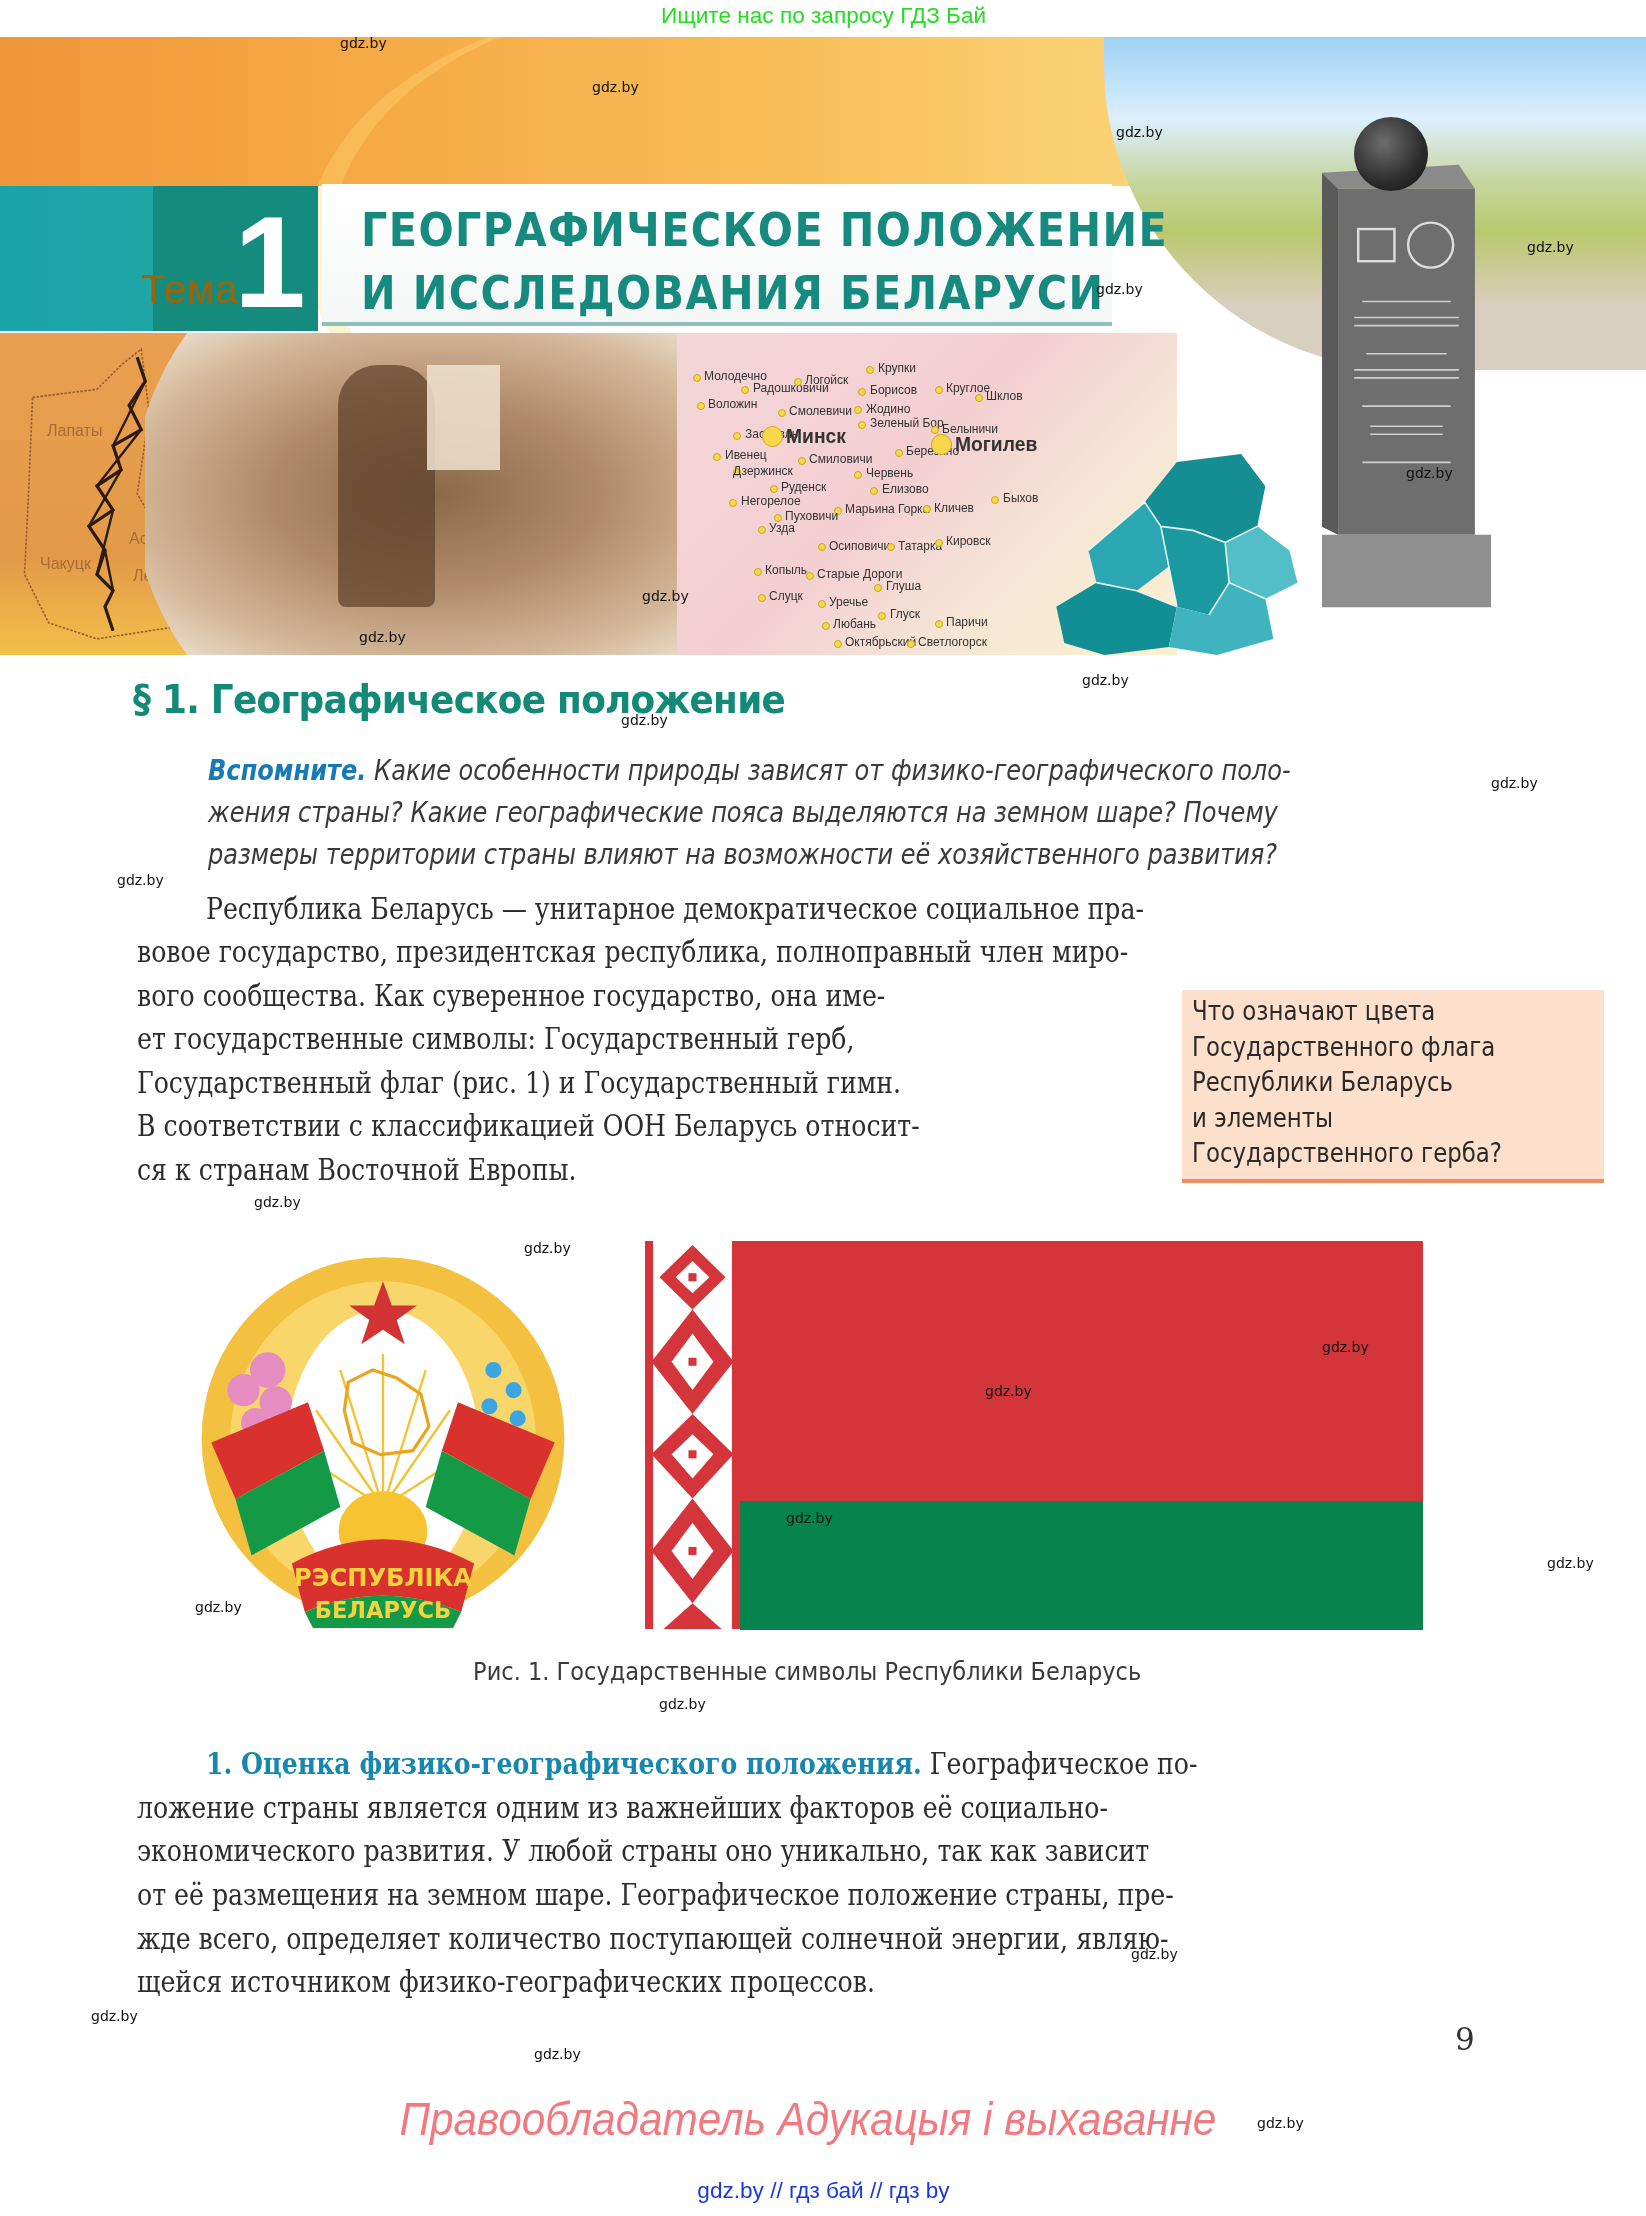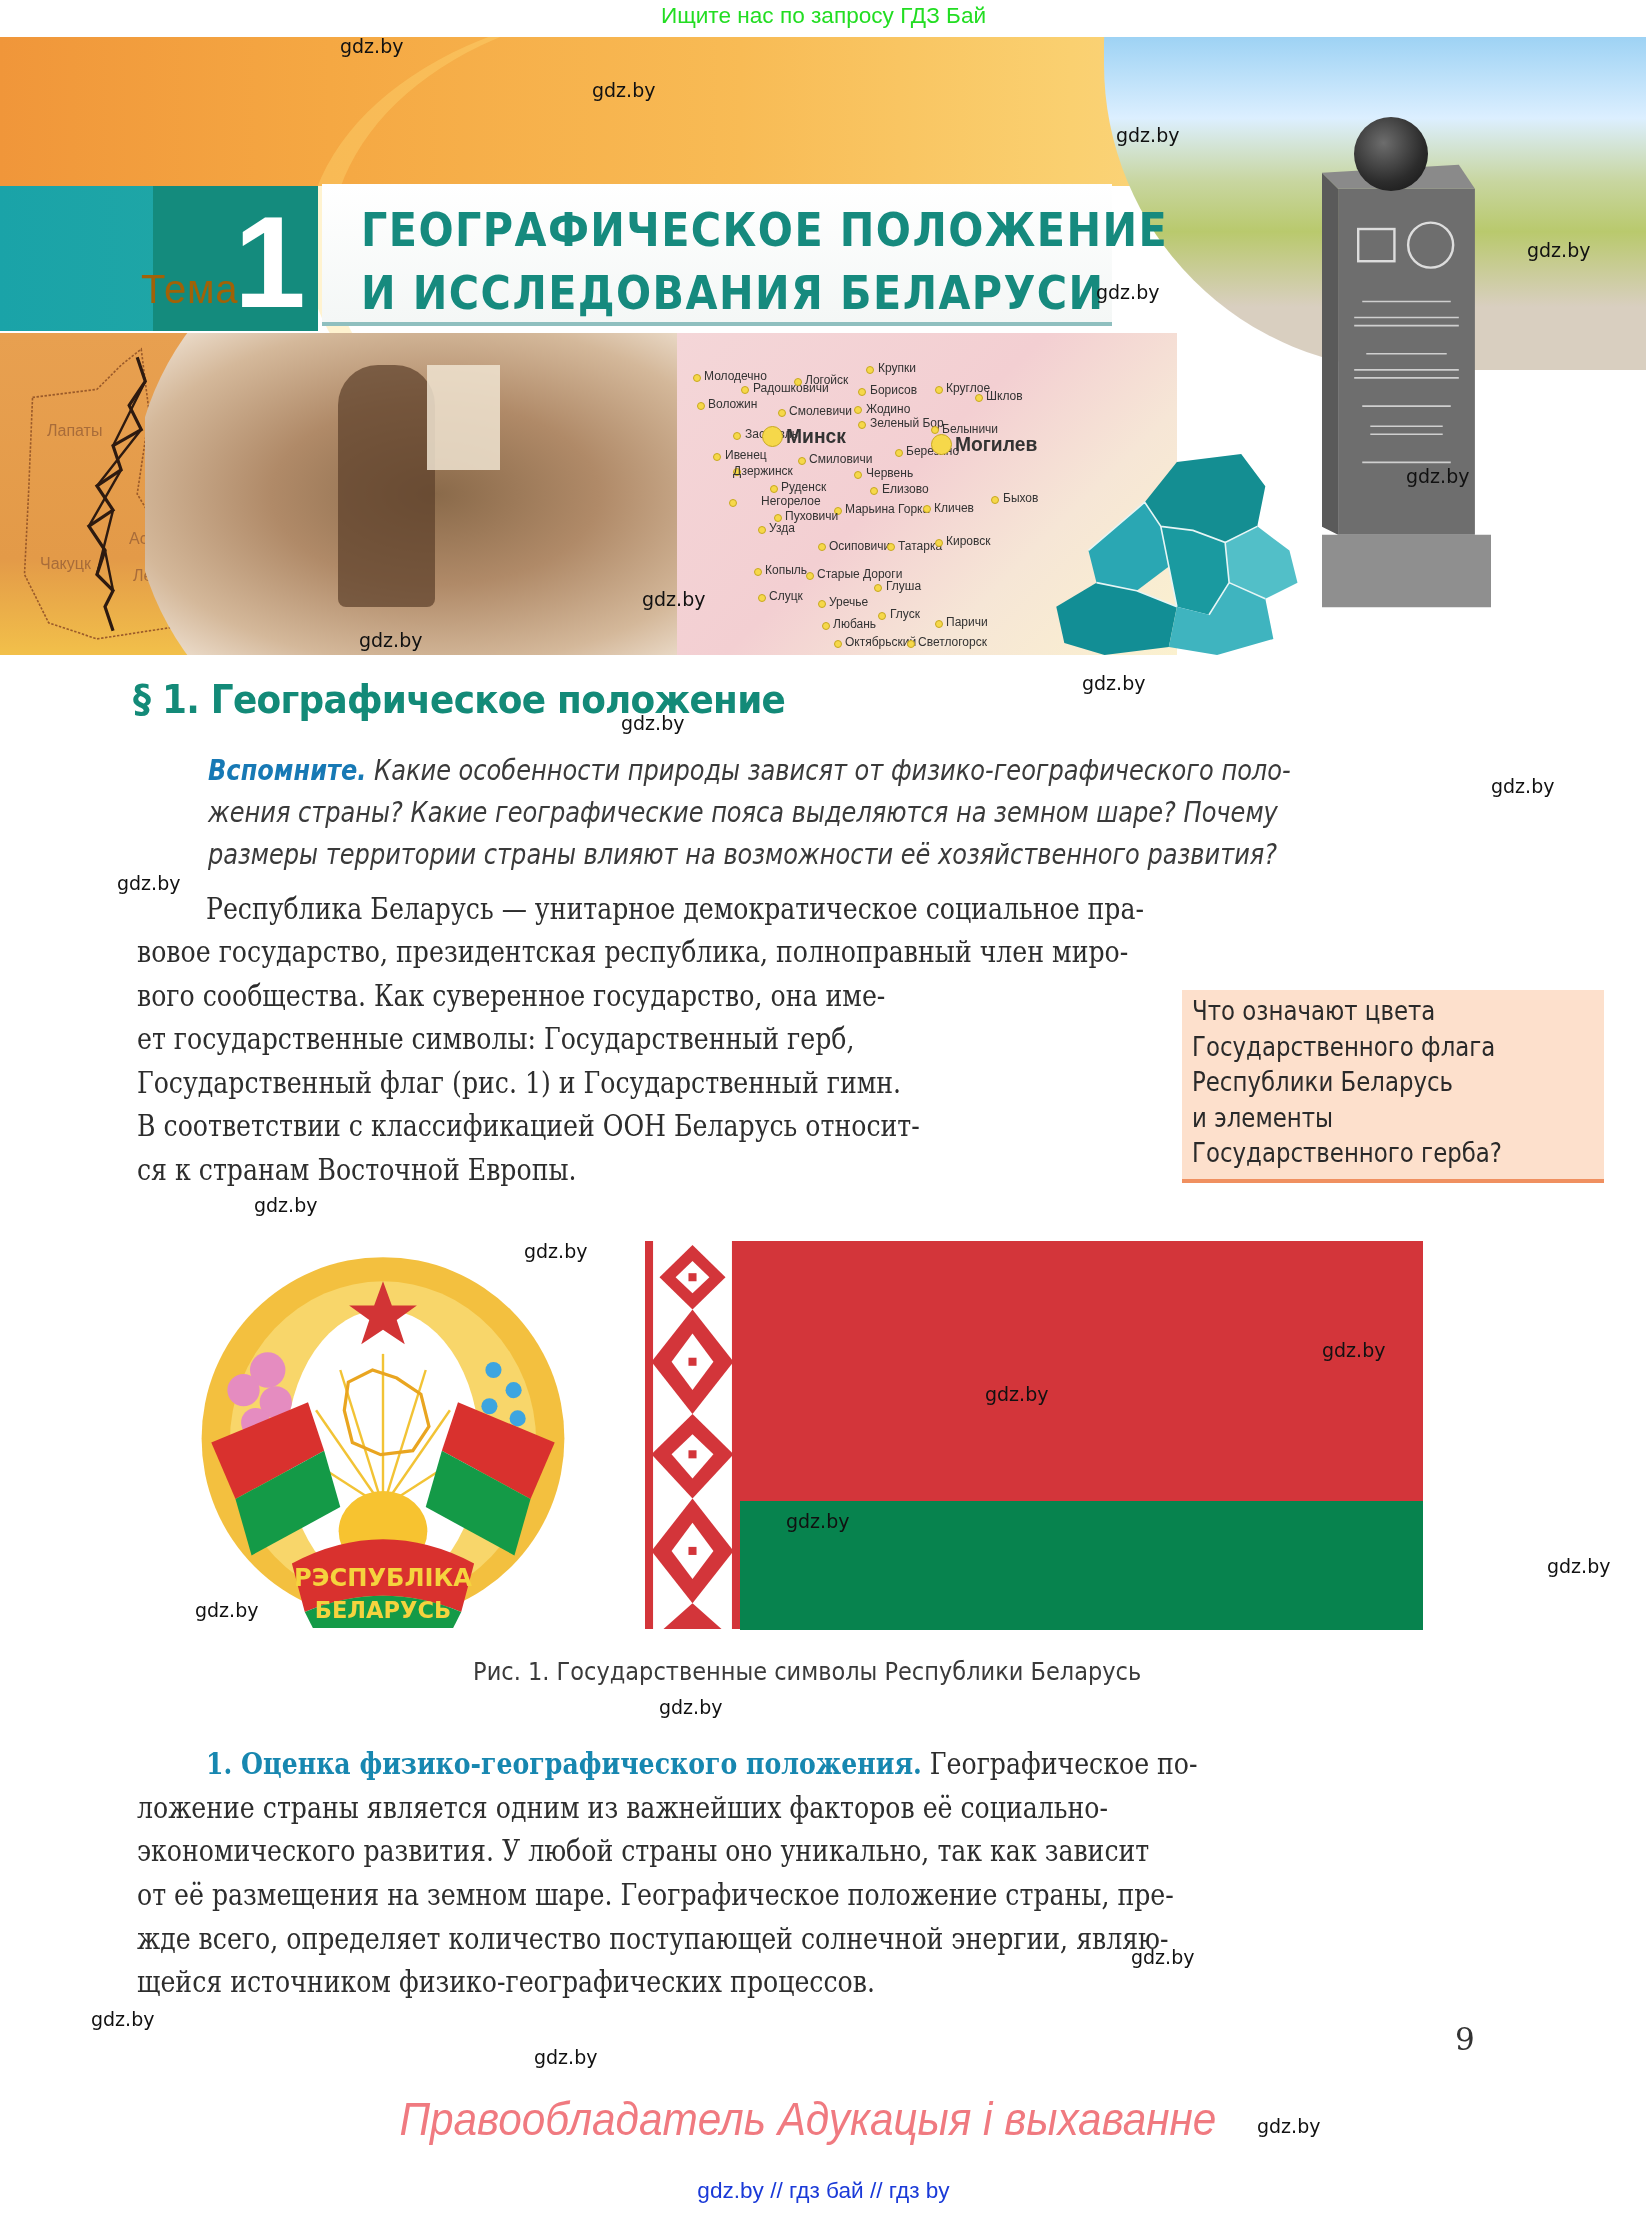--- a/index.html
+++ b/index.html
@@ -50,21 +50,21 @@
   .road-map .dot.big { width: 21px; height: 21px; }
   .sky { position: absolute; left: 1104px; top: -296px; width: 564px; height: 629px;
     background: linear-gradient(180deg, #3aa2e0 0%, #7cc3ee 40%, #dcefff 60%, #c8d6a0 70%, #b9c96d 78%, #d9cfc0 90%);
     border-radius: 306px 0 0 306px; }
   .be-regions { position: absolute; left: 1056px; top: 121px; width: 290px; height: 201px; }
   .monument { position: absolute; left: 1322px; top: -177px; width: 169px; height: 476px; }
   .globe { position: absolute; left: 1354px; top: -216px; width: 74px; height: 74px; border-radius: 50%;
     background: radial-gradient(circle at 40% 35%, #6d6d6d 0%, #2c2c2c 60%, #111 100%); }
 
   
-  .wm { position: absolute; font-family: "DejaVu Sans", sans-serif; font-size: 19px; color: #111; white-space: nowrap; }
+  .wm { position: absolute; font-family: "DejaVu Sans", sans-serif; font-size: 14px; color: #111; white-space: nowrap; }
 
   
   .section-title { position: absolute; left: 133px; top: 677px; font-family: "DejaVu Sans", sans-serif;
     font-size: 39px; font-weight: bold; color: #138a78; letter-spacing: -0.8px; transform: scaleX(0.92); transform-origin: left; white-space: nowrap; }
   .recall { position: absolute; left: 208px; top: 750px; width: 1273px; font-family: "DejaVu Sans", sans-serif;
     font-style: italic; font-size: 28px; line-height: 42px; color: #3a3a3a; transform: scaleX(0.86); transform-origin: left; width: 1483px; }
   .recall .lead { color: #1779b5; font-weight: bold; }
 
   .body-text { position: absolute; font-family: "DejaVu Serif", serif; font-size: 30px; line-height: 44px;
     color: #2d2d2d; white-space: nowrap; transform: scaleX(0.84); transform-origin: left; }
@@ -168,21 +168,21 @@
         <div class="city" style="left: 229px; top: 111px;">Березино</div>
         <div class="dot" style="left: 56px; top: 135px;"></div>
         <div class="city" style="left: 56px; top: 131px; text-align: center;">Дзержинск</div>
         <div class="dot" style="left: 177px; top: 138px;"></div>
         <div class="city" style="left: 189px; top: 133px; text-align: center;">Червень</div>
         <div class="dot" style="left: 93px; top: 152px;"></div>
         <div class="city" style="left: 104px; top: 147px;">Руденск</div>
         <div class="dot" style="left: 193px; top: 154px;"></div>
         <div class="city" style="left: 205px; top: 149px;">Елизово</div>
         <div class="dot" style="left: 52px; top: 166px;"></div>
-        <div class="city" style="left: 64px; top: 161px; margin-left: 20px;">Негорелое</div>
+        <div class="city" style="left: 64px; top: 161px;">Негорелое</div>
         <div class="dot" style="left: 157px; top: 174px;"></div>
         <div class="city" style="left: 168px; top: 169px;">Марьина Горка</div>
         <div class="dot" style="left: 246px; top: 172px;"></div>
         <div class="city" style="left: 257px; top: 168px;">Кличев</div>
         <div class="dot" style="left: 314px; top: 163px;"></div>
         <div class="city" style="left: 326px; top: 158px;">Быхов</div>
         <div class="dot" style="left: 97px; top: 181px;"></div>
         <div class="city" style="left: 108px; top: 176px;">Пуховичи</div>
         <div class="dot" style="left: 81px; top: 193px;"></div>
         <div class="city" style="left: 92px; top: 188px;">Узда</div>

